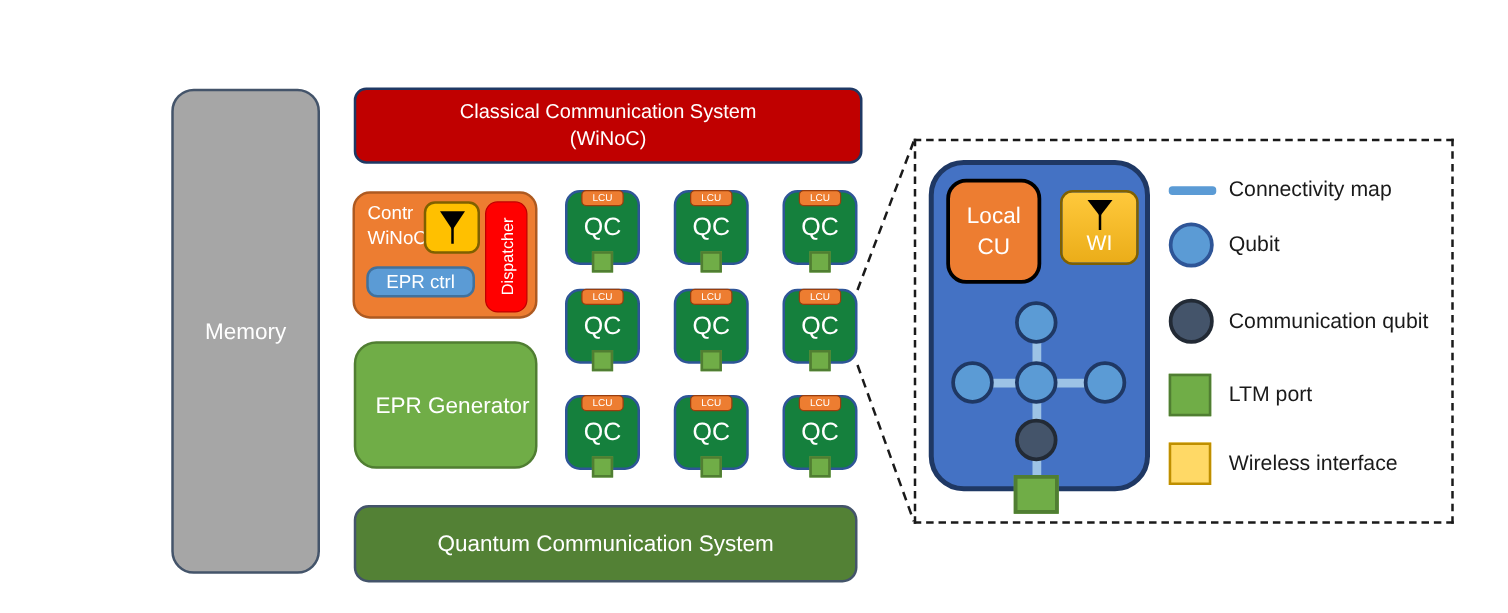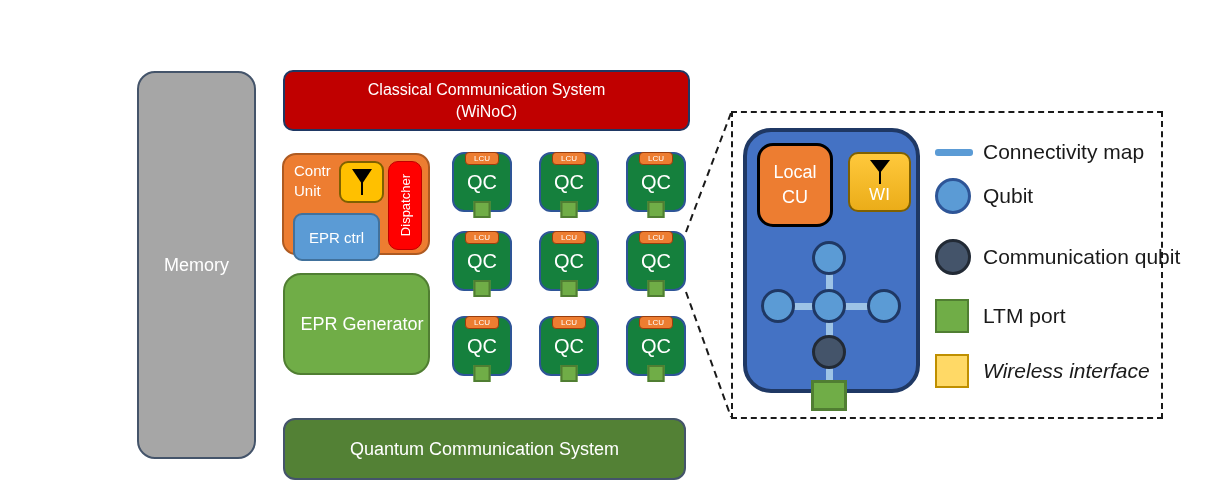--- a/index.html
+++ b/index.html
@@ -20,27 +20,27 @@
 
   
   .cu-box{left:282px;top:153px;width:148px;height:102px;background:#ED7D31;
     border:2px solid #AE5A21;border-radius:14px;}
   .cu-label{left:10px;top:6px;color:#fff;font-size:15px;line-height:1.35;}
   .antenna-box{left:55px;top:6px;width:45px;height:42px;background:#FFC000;
     border:2px solid #7F6000;border-radius:9px;flex-direction:column;}
   .dispatcher{left:104px;top:6px;width:34px;height:89px;background:#FF0000;
     border:1px solid #C00000;border-radius:10px;}
   .dispatcher span{writing-mode:vertical-rl;transform:rotate(180deg);color:#fff;font-size:13px;}
-  .epr-ctrl{left:9px;top:58px;width:87px;height:48px;background:#5B9BD5;
+  .epr-ctrl{left:9px;top:58px;width:87px;height:25px;background:#5B9BD5;
     border:2px solid #41719C;border-radius:9px;color:#fff;font-size:15px;}
 
   
   .epr-gen{left:283px;top:273px;width:147px;height:102px;background:#70AD47;
     border:2px solid #507E32;border-radius:18px;color:#fff;font-size:18px;padding-left:11px;}
-  .qcs{left:283px;top:418px;width:403px;height:62px;background:#538135;
+  .qcs{left:283px;top:404px;width:403px;height:62px;background:#538135;
     border:2px solid #44546A;border-radius:12px;color:#fff;font-size:18px;}
 
   
   .qc-cell{position:absolute;width:60px;height:60px;background:#15803d;
     border:2px solid #2E5597;border-radius:12px;box-sizing:border-box;}
   .lcu-tab{position:absolute;left:50%;top:-2px;transform:translateX(-50%);
     width:34px;height:13px;background:#ED7D31;border:1px solid #993D0D;border-radius:4px;
     color:#fff;font-size:8px;display:flex;align-items:center;justify-content:center;box-sizing:border-box;}
   .qc-text{position:absolute;left:0;right:0;top:17px;text-align:center;color:#fff;font-size:20px;}
   .ltm-port{position:absolute;left:50%;bottom:-8px;transform:translateX(-50%);
@@ -58,21 +58,21 @@
   .conn-line{position:absolute;background:#9DC3E6;}
   .qubit{position:absolute;width:34px;height:34px;border-radius:50%;box-sizing:border-box;
     background:#5B9BD5;border:3px solid #1F3864;}
   .comm-qubit{background:#44546A;border-color:#222A35;}
   .ltm-main{left:811px;top:380px;width:36px;height:31px;background:#70AD47;
     border:3px solid #507E32;}
 
   
   .legend-row{position:absolute;left:935px;height:44px;display:flex;align-items:center;}
   .swatch-cell{width:38px;display:flex;align-items:center;margin-right:10px;flex:none;}
-  .legend-label{font-size:21px;color:#1a1a1a;white-space:nowrap;}
+  .legend-label{font-size:17px;color:#1a1a1a;white-space:nowrap;}
   .sw-line{width:38px;height:7px;background:#5B9BD5;border-radius:3px;}
   .sw-qubit{width:36px;height:36px;border-radius:50%;background:#5B9BD5;border:3px solid #2E5597;box-sizing:border-box;}
   .sw-comm{width:36px;height:36px;border-radius:50%;background:#44546A;border:3px solid #222A35;box-sizing:border-box;}
   .sw-ltm{width:34px;height:34px;background:#70AD47;border:2px solid #507E32;box-sizing:border-box;}
   .sw-wi{width:34px;height:34px;background:#FFD966;border:2px solid #BF8F00;box-sizing:border-box;}
 
   svg.overlay{position:absolute;left:0;top:0;pointer-events:none;}
 </style>
 </head>
 <body>
@@ -86,21 +86,21 @@
   <div class="abs center ccs">
     <div>
       <div>Classical Communication System</div>
       <div>(WiNoC)</div>
     </div>
   </div>
 
   <div class="abs cu-box">
     <div class="abs cu-label">
       <div>Contr</div>
-      <div>Unit</div>
+      <div>WiNoC</div>
     </div>
     <div class="abs center antenna-box">
       <svg width="24" height="30" viewBox="0 0 24 30">
         <polygon points="2,2 22,2 12,17" fill="#000"></polygon>
         <rect x="11" y="15" width="2" height="13" fill="#000"></rect>
       </svg>
     </div>
     <div class="abs center dispatcher">
       <span>Dispatcher</span>
     </div>
@@ -217,21 +217,21 @@
           <div class="sw-comm"></div>
         </div>
         <div class="legend-label">Communication qubit</div>
       </div>
       <div class="legend-row" style="top: 294px;">
         <div class="swatch-cell">
           <div class="sw-ltm"></div>
         </div>
         <div class="legend-label">LTM port</div>
       </div>
-      <div class="legend-row" style="top: 349px; font-style: italic;">
+      <div class="legend-row" style="top: 349px;">
         <div class="swatch-cell">
           <div class="sw-wi"></div>
         </div>
         <div class="legend-label">Wireless interface</div>
       </div>
     </div>
 
 </div>
 
 </body></html>

